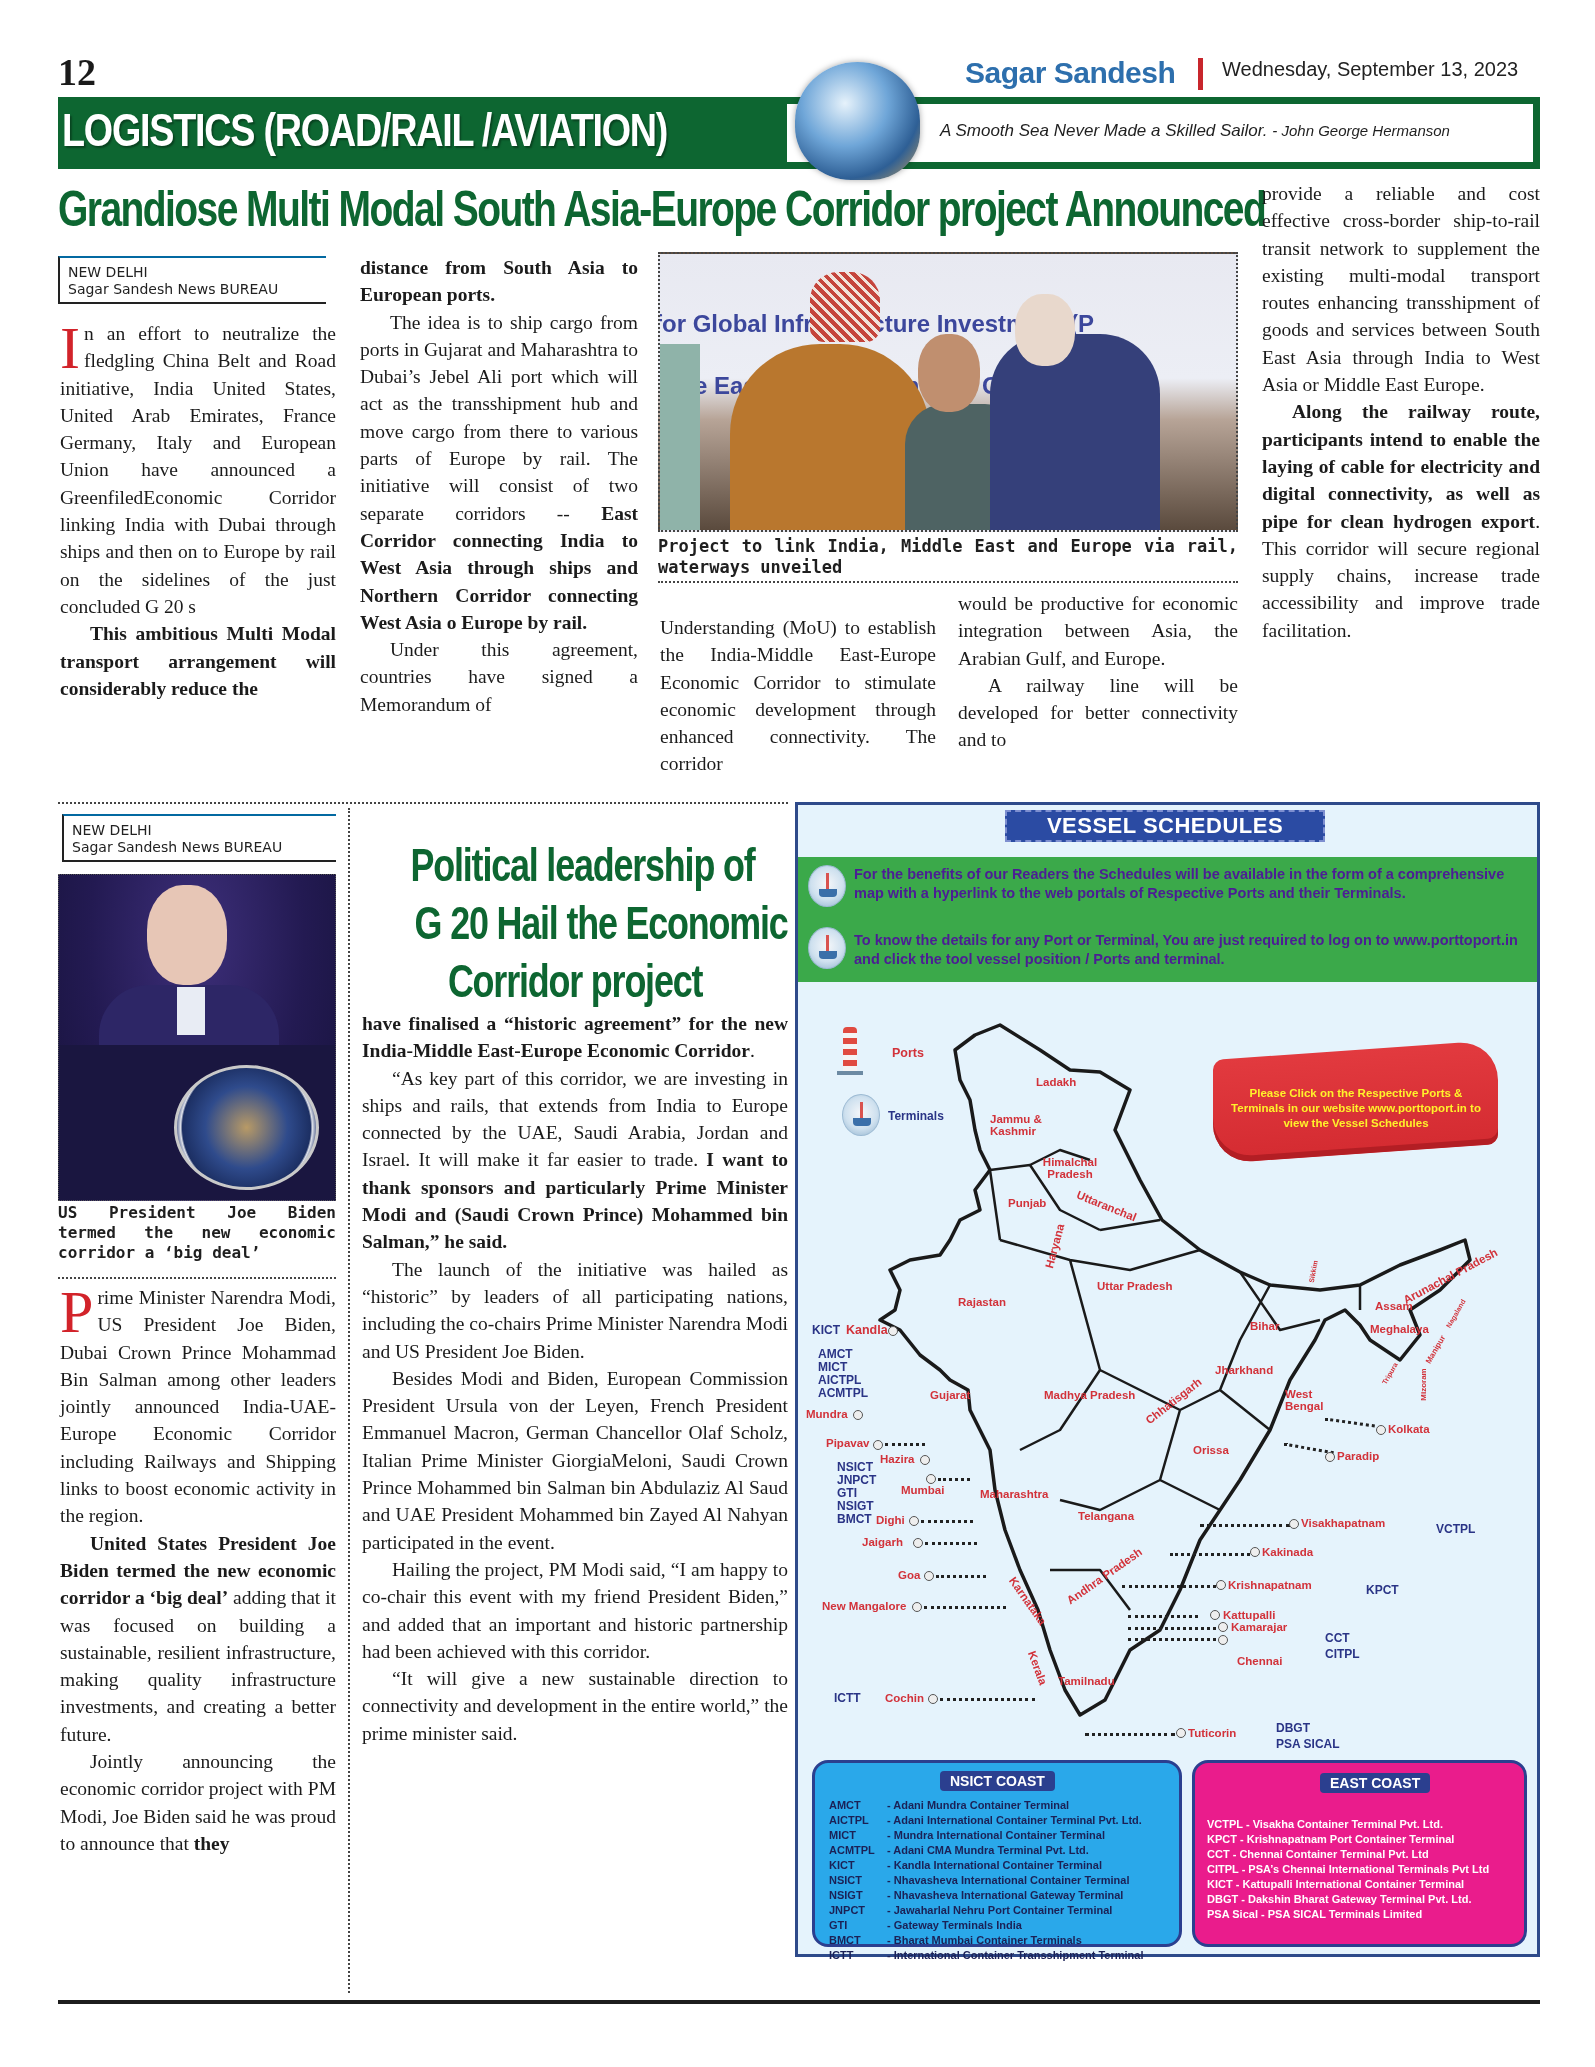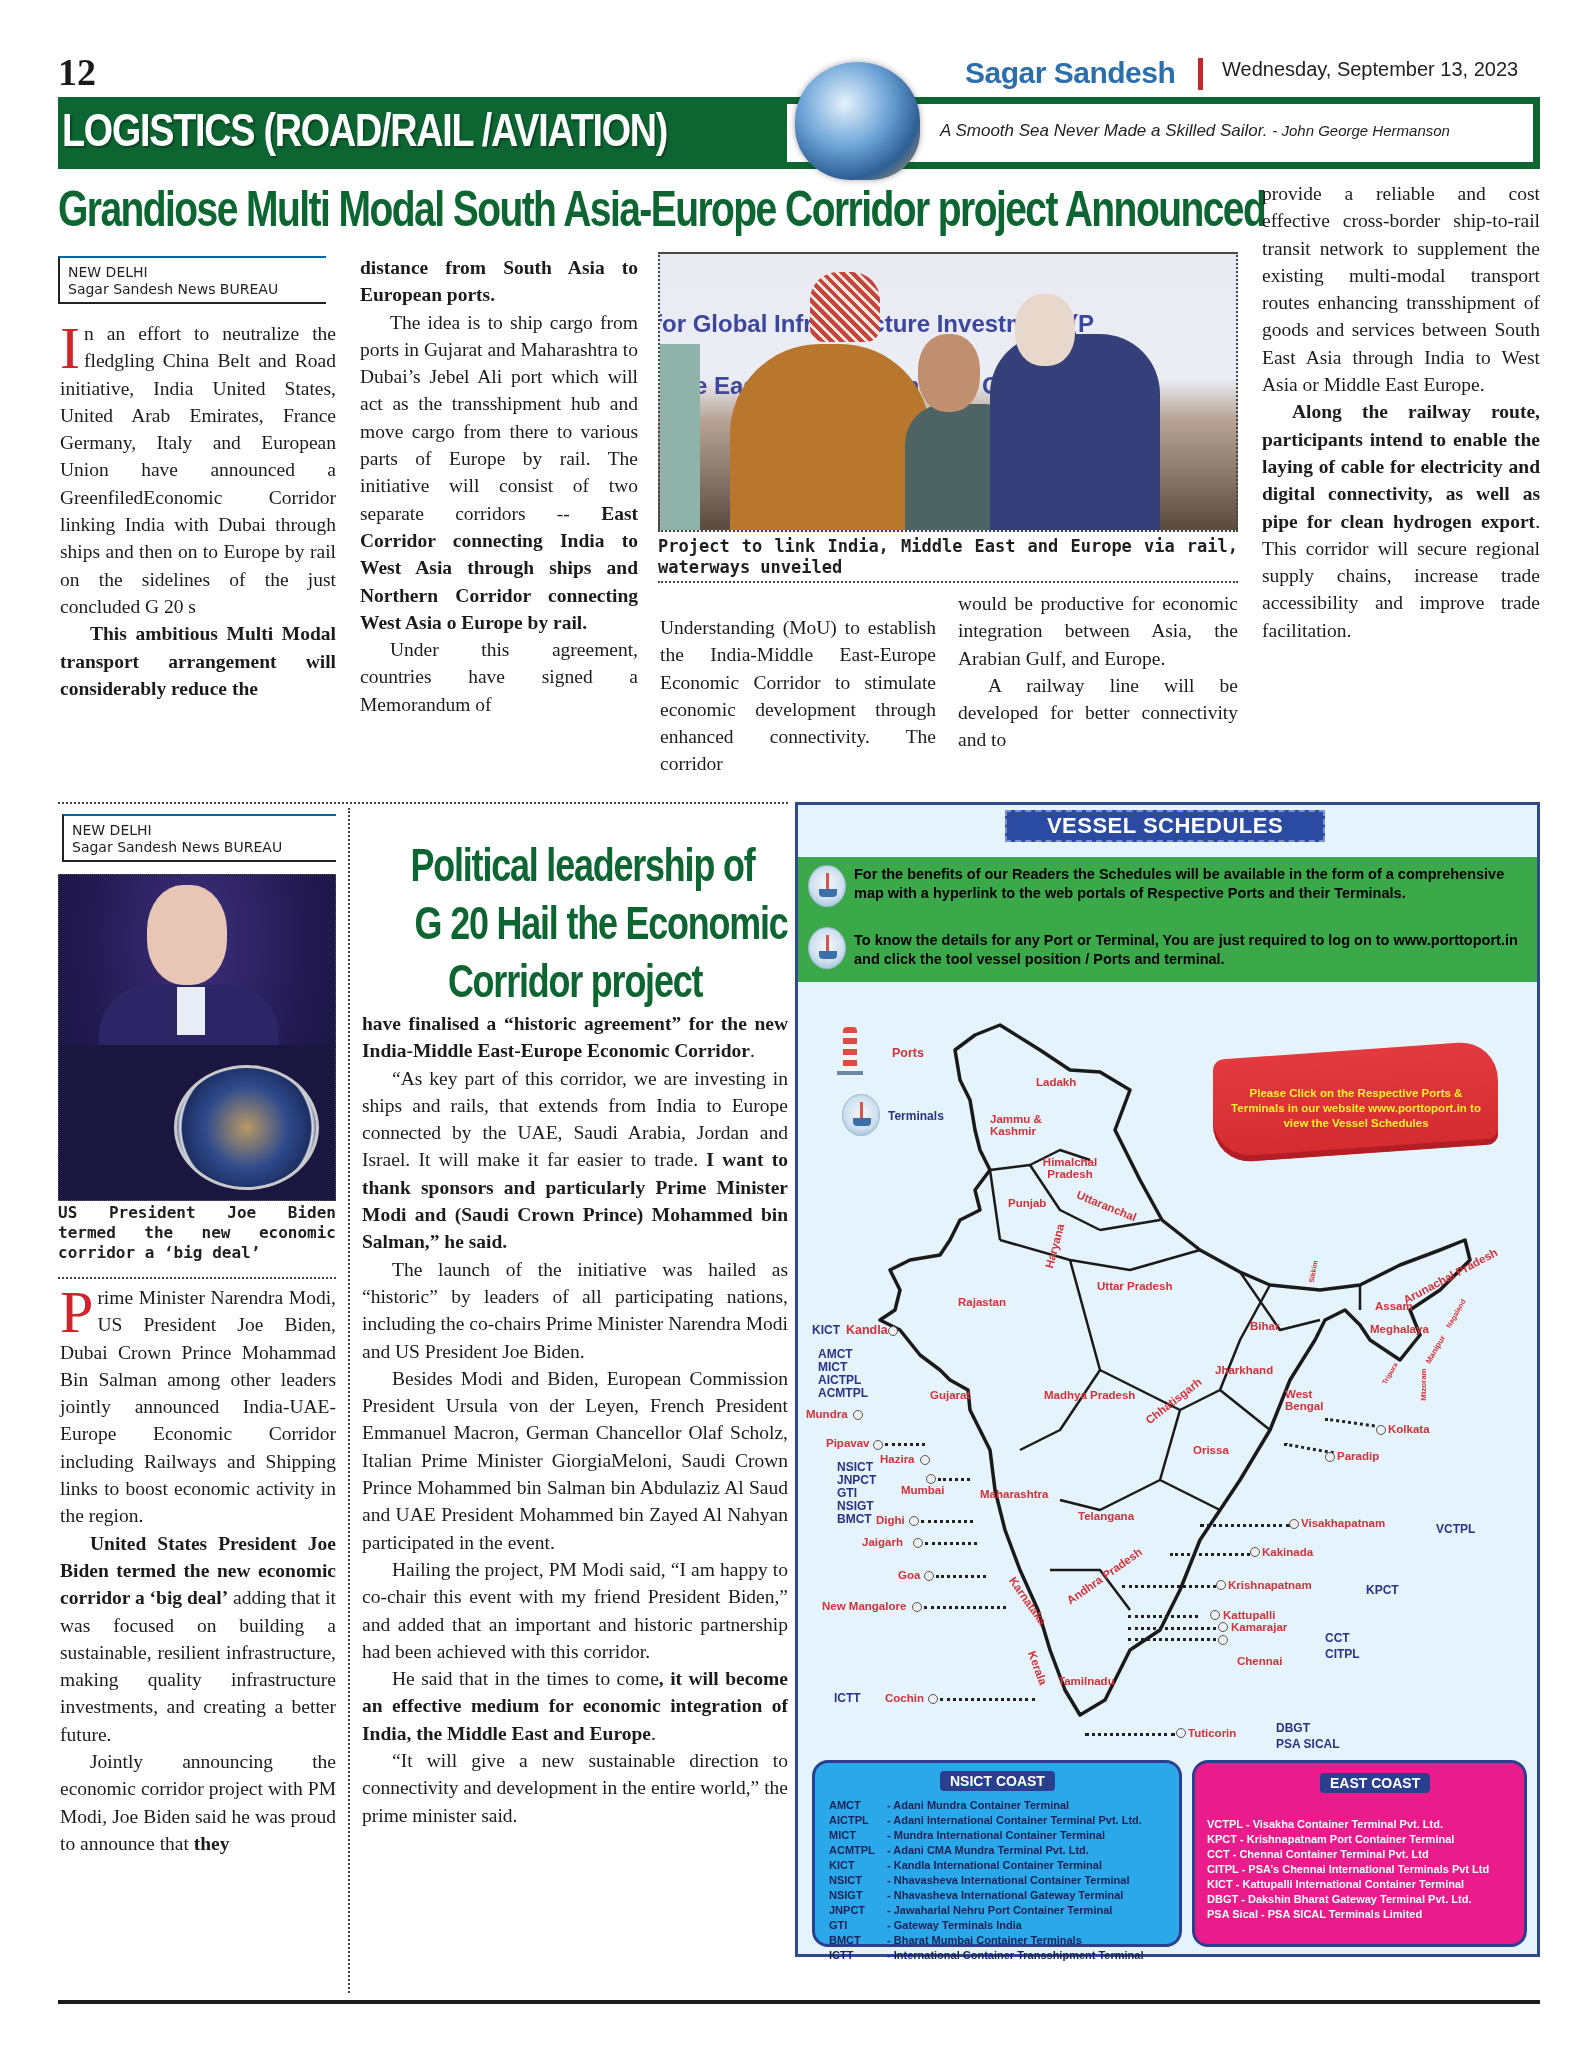--- a/index.html
+++ b/index.html
@@ -49,21 +49,21 @@
     background: radial-gradient(ellipse at 50% 20%, #3d2f7a 0%, #231a52 55%, #16123a 100%); }
   .caption2 { left: 58px; top: 1203px; width: 278px; font: bold 16px "DejaVu Sans Mono", monospace; line-height: 20px; text-align: justify; color: #1f1f1f; }
 
   .headline2 { left: 362px; top: 816px; width: 426px; text-align: center; font: bold 46px "Liberation Sans", sans-serif; color: #0d6631; line-height: 58px; letter-spacing: -1.5px; margin-top: 20px; }
   .headline2 span { display: inline-block; transform: scaleX(0.78); white-space: nowrap; }
 
   
   .vs-panel { left: 795px; top: 802px; width: 745px; height: 1155px; border: 3px solid #2e4a8a; background: #e5f3fc; }
   .vs-title { left: 1005px; top: 810px; width: 320px; height: 32px; background: #2b4ba3; border: 2px dashed #7e8fd0; color: #fff; font: bold 22px "Liberation Sans", sans-serif; text-align: center; line-height: 28px; letter-spacing: 0.5px; }
   .vs-green { left: 798px; top: 857px; width: 739px; height: 125px; background: #3ba94a; }
-  .vs-green-text { font: bold 14.5px "Liberation Sans", sans-serif; color: #000000; line-height: 19px; }
+  .vs-green-text { font: bold 14.5px "Liberation Sans", sans-serif; color: #4c1d95; line-height: 19px; }
   .term-icon { width: 38px; height: 42px; border-radius: 50%; background: radial-gradient(circle at 50% 45%, #f5f7fa 0%, #cfe1ef 55%, #8fb1cd 100%); border: 1px solid #9cbad3; }
   .term-icon::after { content: ""; position: absolute; left: 10px; top: 23px; width: 18px; height: 8px; background: #3a6fa9; border-radius: 0 0 4px 4px; }
   .term-icon::before { content: ""; position: absolute; left: 17px; top: 7px; width: 3px; height: 16px; background: #d9534f; }
 
   .map-label { position: absolute; font: bold 11.5px "Liberation Sans", sans-serif; color: #d2323a; white-space: nowrap; }
   .map-label.lg { font-size: 12.5px; }
   .map-term { position: absolute; font: bold 12px "Liberation Sans", sans-serif; color: #2a3486; white-space: nowrap; }
   .port-dot { position: absolute; width: 10px; height: 10px; border-radius: 50%; border: 1.5px solid #555; background: #eee; }
   .leader { position: absolute; border-top: 3px dotted #222; height: 0; }
 
@@ -178,21 +178,20 @@
   <span>G 20 Hail the Economic</span><br>
   <span>Corridor project</span>
 </div>
 
 <div class="col" style="left:362px; top:1010px; width:426px;">
   <p><b>have finalised a “historic agreement” for the new India-Middle East-Europe Economic Corridor</b><span>.</span></p>
   <p class="indent"><span>“As key part of this corridor, we are investing in ships and rails, that extends from India to Europe connected by the UAE, Saudi Arabia, Jordan and Israel. It will make it far easier to trade. </span><b>I want to thank sponsors and particularly Prime Minister Modi and (Saudi Crown Prince) Mohammed bin Salman,” he said.</b></p>
   <p class="indent">The launch of the initiative was hailed as “historic” by leaders of all participating nations, including the co-chairs Prime Minister Narendra Modi and US President Joe Biden.</p>
   <p class="indent">Besides Modi and Biden, European Commission President Ursula von der Leyen, French President Emmanuel Macron, German Chancellor Olaf Scholz, Italian Prime Minister GiorgiaMeloni, Saudi Crown Prince Mohammed bin Salman bin Abdulaziz Al Saud and UAE President Mohammed bin Zayed Al Nahyan participated in the event.</p>
   <p class="indent">Hailing the project, PM Modi said, “I am happy to co-chair this event with my friend President Biden,” and added that an important and historic partnership had been achieved with this corridor.</p>
-  <p class="indent"><span>He said that in the times to come</span><b>, it will become an effective medium for economic integration of India, the Middle East and Europe</b><span>.</span></p>
   <p class="indent">“It will give a new sustainable direction to connectivity and development in the entire world,” the prime minister said.</p>
 </div>
 
 <div class="abs vs-panel"></div>
 <div class="abs vs-title">VESSEL SCHEDULES</div>
 <div class="abs vs-green">
   <div class="abs term-icon" style="left:10px; top:8px;"></div>
   <div class="abs vs-green-text" style="left:56px; top:8px; width:670px;">For the benefits of our Readers the Schedules will be available in the form of a comprehensive map with a hyperlink to the web portals of Respective Ports and their Terminals.</div>
   <div class="abs term-icon" style="left:10px; top:70px;"></div>
   <div class="abs vs-green-text" style="left:56px; top:74px; width:670px;">To know the details for any Port or Terminal, You are just required to log on to www.porttoport.in and click the tool vessel position / Ports and terminal.</div>

